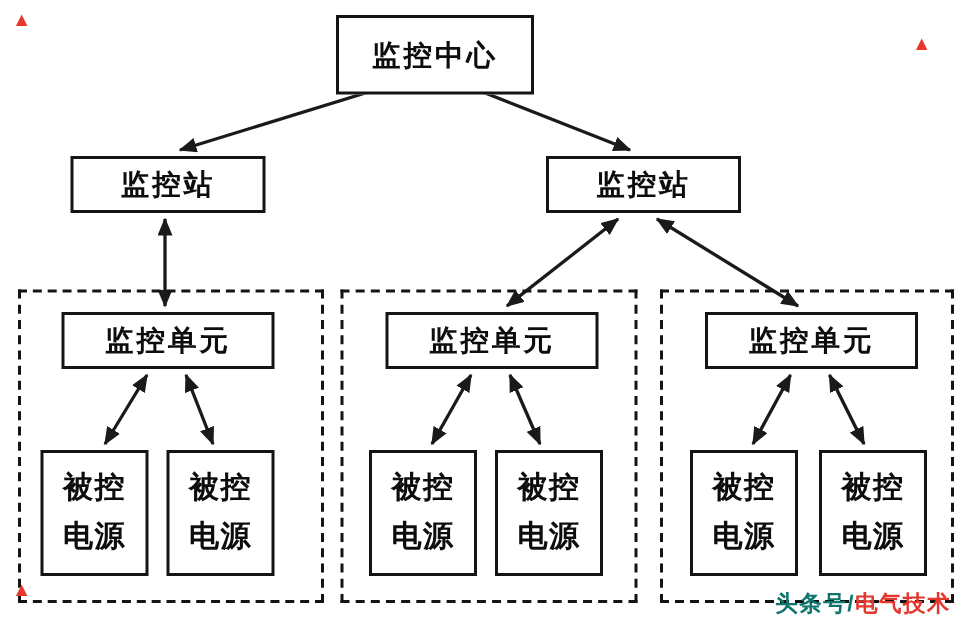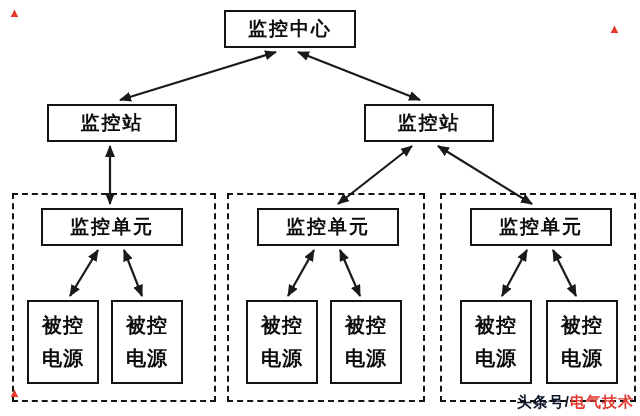--- a/index.html
+++ b/index.html
@@ -33,21 +33,21 @@
     letter-spacing:1px;
   }
   .group{
     position:absolute;
     border:2.5px dashed #141414;
     box-sizing:border-box;
     background:transparent;
     z-index:1;
   }
   
-  .n-center{left:224px;top:10px;width:132px;height:38px;}
+  .n-center{left:224px;top:10px;width:132px;height:53px;}
   .n-station-1{left:47px;top:104px;width:130px;height:38px;}
   .n-station-2{left:364px;top:104px;width:130px;height:38px;}
   .g-1{left:12px;top:193px;width:204px;height:209px;}
   .g-2{left:227px;top:193px;width:198px;height:209px;}
   .g-3{left:440px;top:193px;width:196px;height:209px;}
   .n-unit-1{left:41px;top:208px;width:142px;height:38px;}
   .n-unit-2{left:257px;top:208px;width:142px;height:38px;}
   .n-unit-3{left:470px;top:208px;width:142px;height:38px;}
   .n-sup-1a{left:27px;top:300px;width:72px;height:84px;}
   .n-sup-1b{left:111px;top:300px;width:72px;height:84px;}
@@ -69,21 +69,21 @@
   
   .watermark{
     position:absolute;
     right:6px;bottom:4px;
     font-size:15px;
     font-weight:bold;
     letter-spacing:1px;
     z-index:3;
     white-space:nowrap;
   }
-  .wm-gray{color:#0f172a;margin-top:31px;}
+  .wm-gray{color:#0f766e;margin-top:31px;}
   .wm-red{color:#e2382f;text-align:center;}
 </style>
 </head>
 <body>
 
 <div class="stage">
 
   <svg class="wires" viewBox="0 0 640 416" xmlns="http://www.w3.org/2000/svg">
     <defs>
       <marker id="arw" markerUnits="userSpaceOnUse" markerWidth="12" markerHeight="10" refX="11" refY="5" orient="auto-start-reverse">

